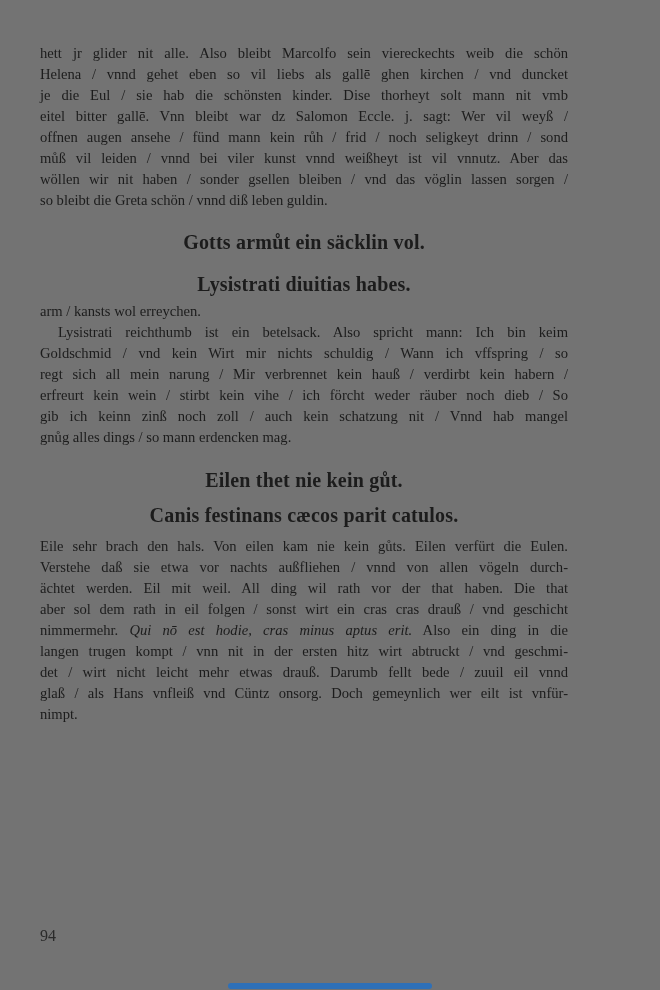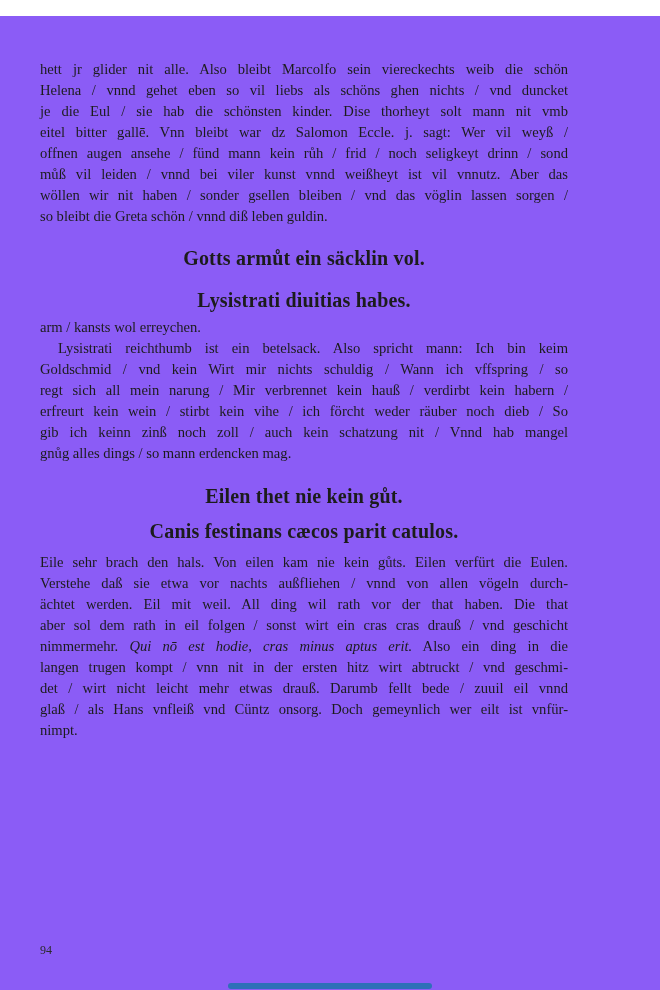--- a/index.html
+++ b/index.html
@@ -11,22 +11,21 @@
     width: 660px;
     height: 990px;
     position: relative;
     font-family: "Liberation Serif", "DejaVu Serif", serif;
     color: #1c1c1c;
     overflow: hidden;
   }
   .page {
     position: absolute;
     inset: 0;
-    background: #8b5cf6;
-    margin-top: 16px;
+    background: #737373;
   }
   .text-col {
     position: absolute;
     left: 40px;
     top: 43px;
     width: 528px;
   }
   .para {
     font-size: 14.6px;
     line-height: 21px;
@@ -57,42 +56,42 @@
   .h-lysi    { margin-top: 21px; }
   .p2        { margin-top: 6px; }
   .p3        { margin-top: 0; }
   .h-eilen   { margin-top: 22px; }
   .h-canis   { margin-top: 14px; }
   .p4        { margin-top: 10px; }
   .page-number {
     position: absolute;
     left: 40px;
     top: 927px;
-    font-size: 12px;
+    font-size: 16px;
     color: #2a2a2a;
   }
   .progress-bar {
     position: absolute;
     left: 228px;
     bottom: 1px;
     width: 204px;
     height: 6px;
     border-radius: 3px;
   }
 </style>
 </head>
 <body>
 
 <div class="page">
 
   <div class="text-col">
 
     <div class="para p1">
         <div class="tline">hett jr glider nit alle. Also bleibt Marcolfo sein viereckechts weib die schön</div>
-        <div class="tline">Helena / vnnd gehet eben so vil liebs als schöns ghen nichts / vnd duncket</div>
+        <div class="tline">Helena / vnnd gehet eben so vil liebs als gallē ghen kirchen / vnd duncket</div>
         <div class="tline">je die Eul / sie hab die schönsten kinder. Dise thorheyt solt mann nit vmb</div>
         <div class="tline">eitel bitter gallē. Vnn bleibt war dz Salomon Eccle. j. sagt: Wer vil weyß /</div>
         <div class="tline">offnen augen ansehe / fünd mann kein růh / frid / noch seligkeyt drinn / sond</div>
         <div class="tline">můß vil leiden / vnnd bei viler kunst vnnd weißheyt ist vil vnnutz. Aber das</div>
         <div class="tline">wöllen wir nit haben / sonder gsellen bleiben / vnd das vöglin lassen sorgen /</div>
         <div class="tline last">so bleibt die Greta schön / vnnd diß leben guldin.</div>
       </div>
 
     <h2 class="heading h-gotts">Gotts armůt ein säcklin vol.</h2>
 

